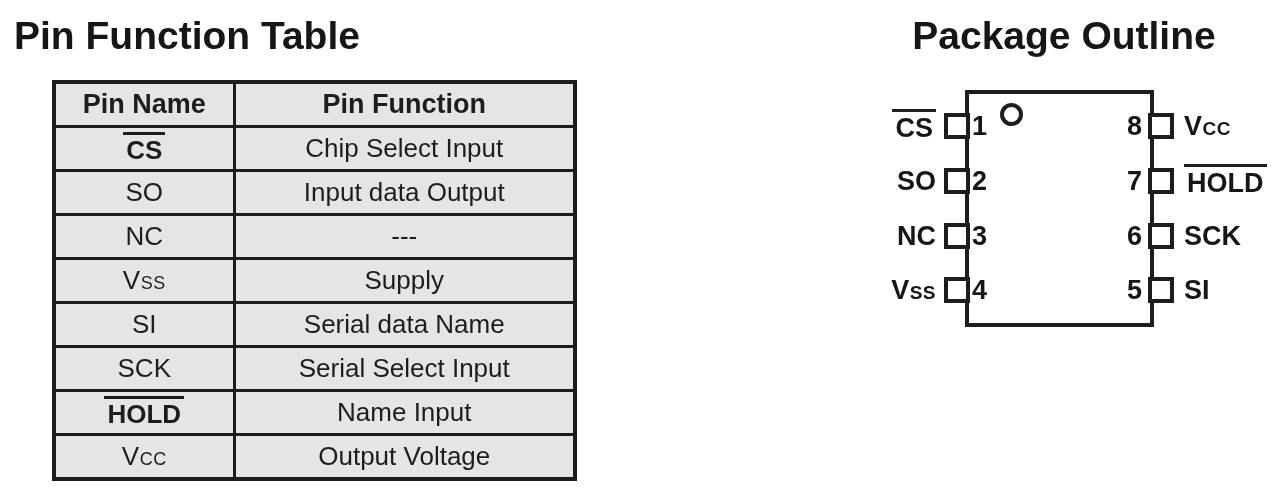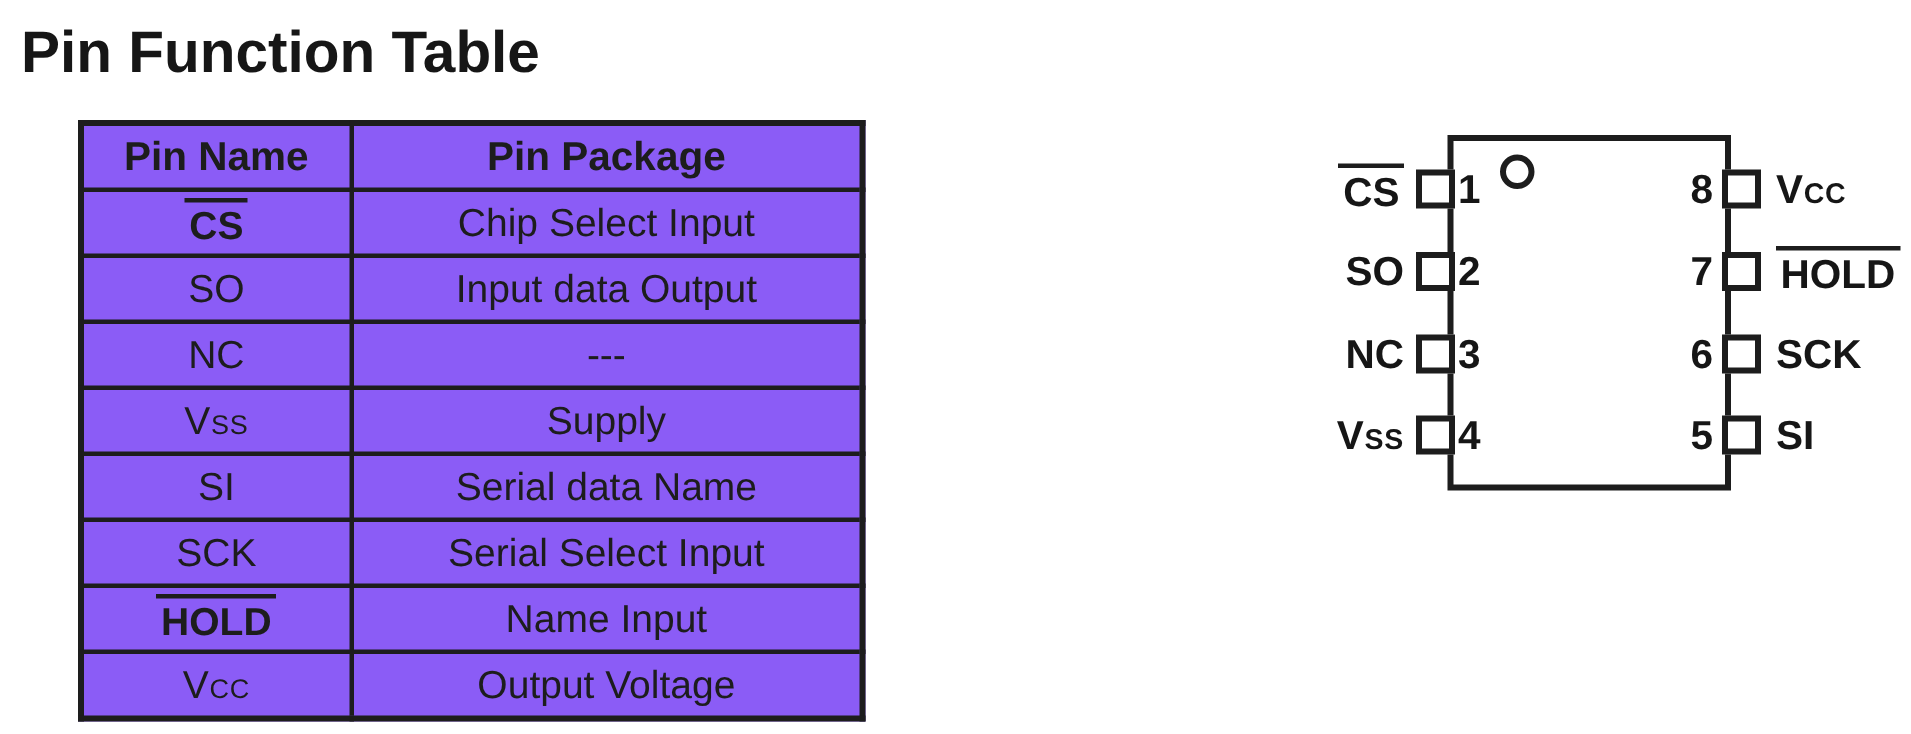--- a/index.html
+++ b/index.html
@@ -11,21 +11,21 @@
     position:absolute; margin:0; font-size:39px; font-weight:bold;
     letter-spacing:0px; color:#161616; white-space:nowrap;
   }
   .t-left  { left:14px; top:14px; }
   .t-right { left:904px; top:14px; width:320px; text-align:center; }
 
   
   table.pinfn {
     position:absolute; left:52px; top:80px; width:525px;
     border-collapse:collapse; table-layout:fixed;
-    border:4px solid #1d1d1d; background:#8b5cf6;
+    border:4px solid #1d1d1d; background:#e5e5e5;
   }
   table.pinfn th, table.pinfn td {
     border:3px solid #1d1d1d; text-align:center; vertical-align:middle;
     height:41px; padding:0 4px; font-size:26px; overflow:hidden; white-space:nowrap;
   }
   table.pinfn th { font-weight:bold; font-size:27px; }
 
   .bold { font-weight:bold; }
   .ovl  { display:inline-block; border-top:3px solid #1d1d1d; padding:2px 3px 0; line-height:1.05; }
   .sc   { font-variant:small-caps; letter-spacing:0.5px; }
@@ -61,30 +61,31 @@
 
   .y1 { top:108px; } .y2 { top:163px; } .y3 { top:218px; } .y4 { top:272px; }
   .py1 { top:113px; } .py2 { top:168px; } .py3 { top:223px; } .py4 { top:277px; }
 </style>
 </head>
 <body>
 
 <div class="page">
 
   <h1 class="section-title t-left">Pin Function Table</h1>
+  <h1 class="section-title t-right">Package Outline</h1>
 
   <table class="pinfn">
     <colgroup>
         <col style="width:180px">
         <col>
       </colgroup>
     <thead>
       <tr>
         <th>Pin Name</th>
-        <th>Pin Package</th>
+        <th>Pin Function</th>
       </tr>
     </thead>
     <tbody>
       <tr>
         <td><span class="ovl bold">CS</span></td>
         <td>Chip Select Input</td>
       </tr>
       <tr>
         <td>SO</td>
         <td>Input data Output</td>

